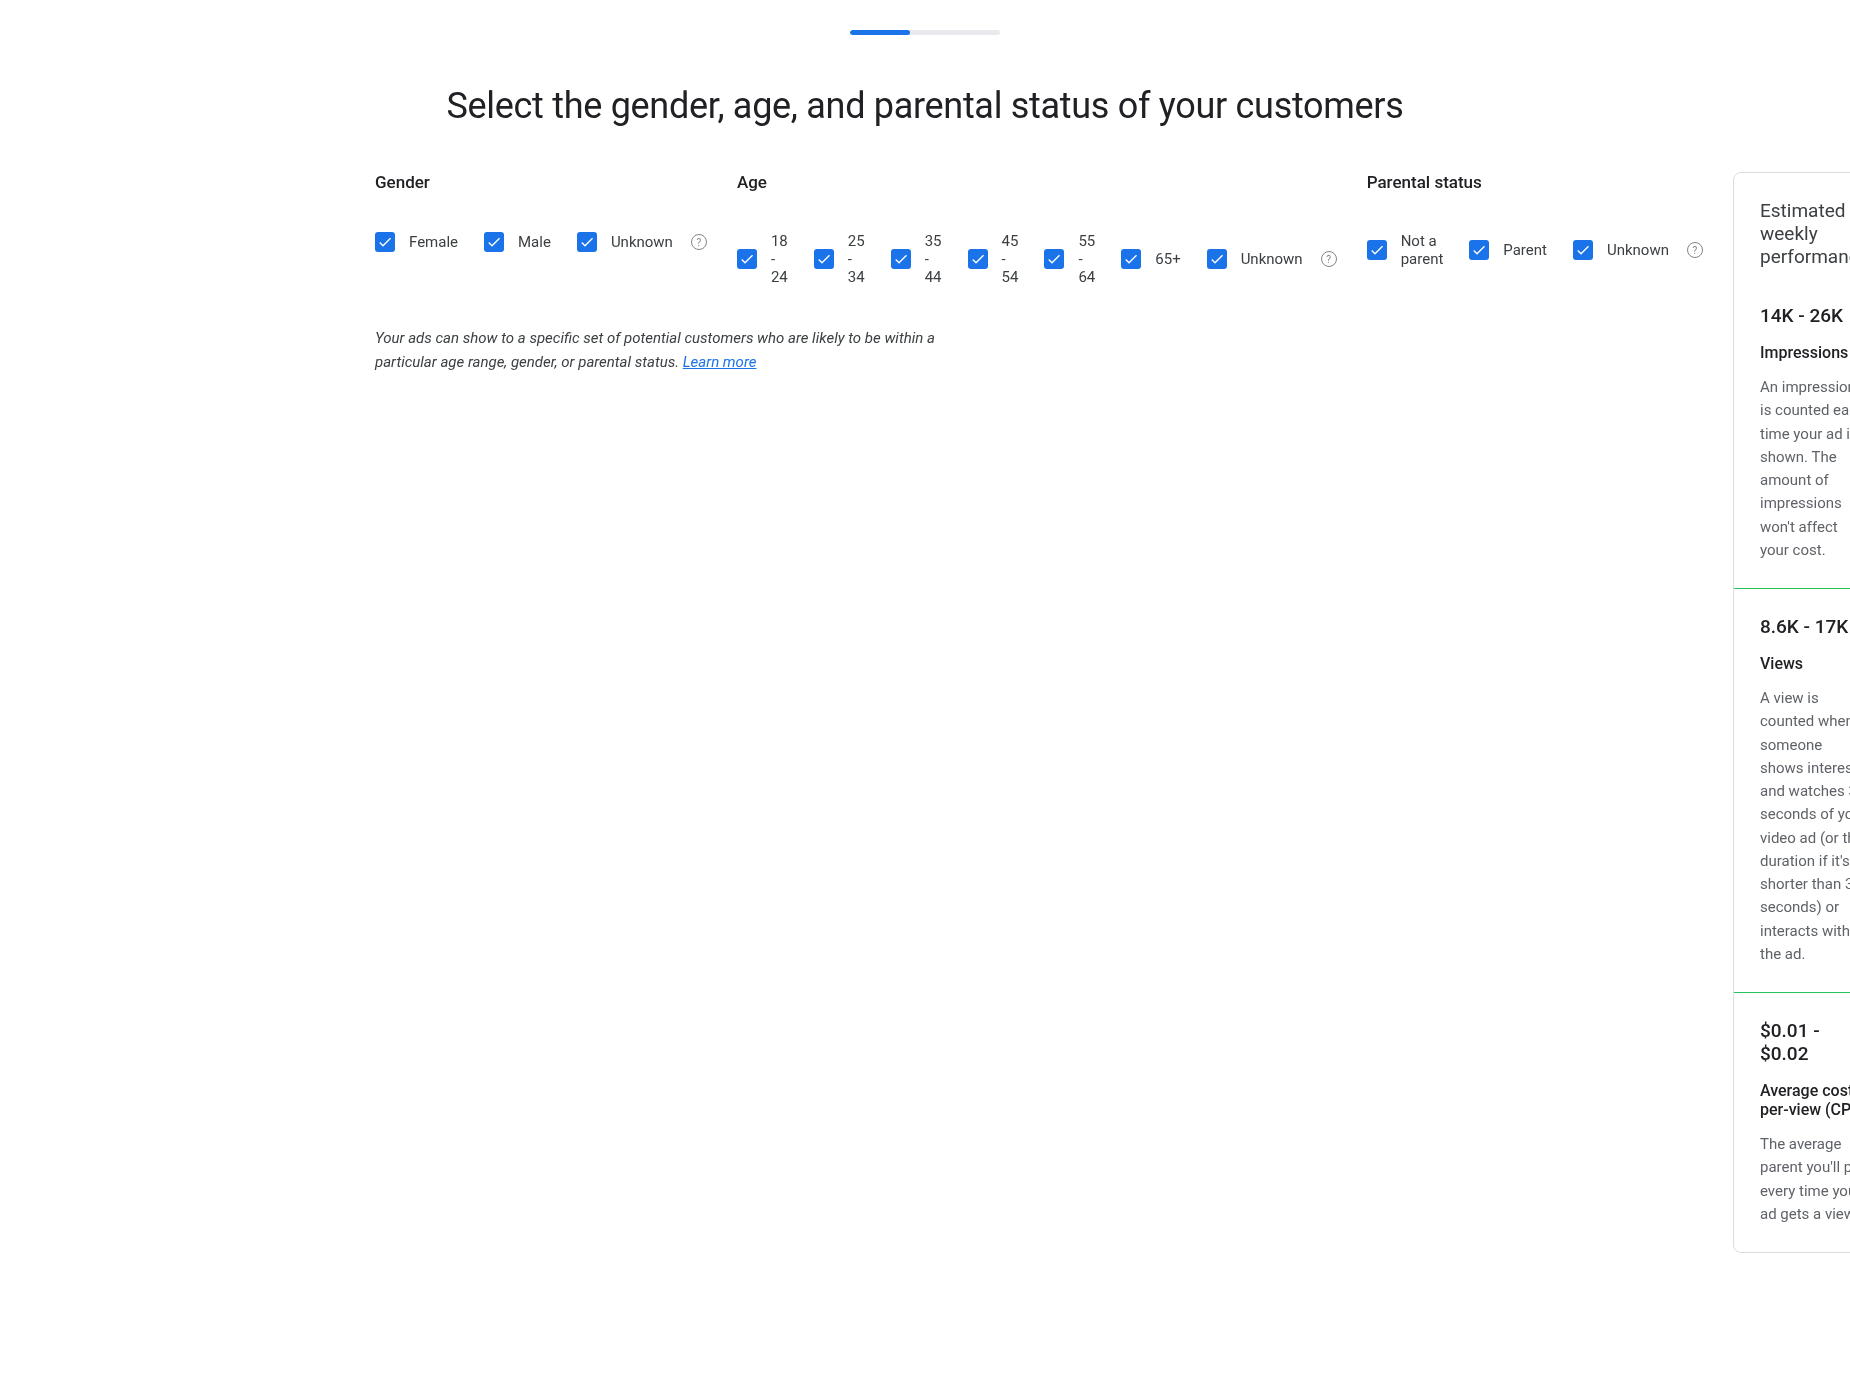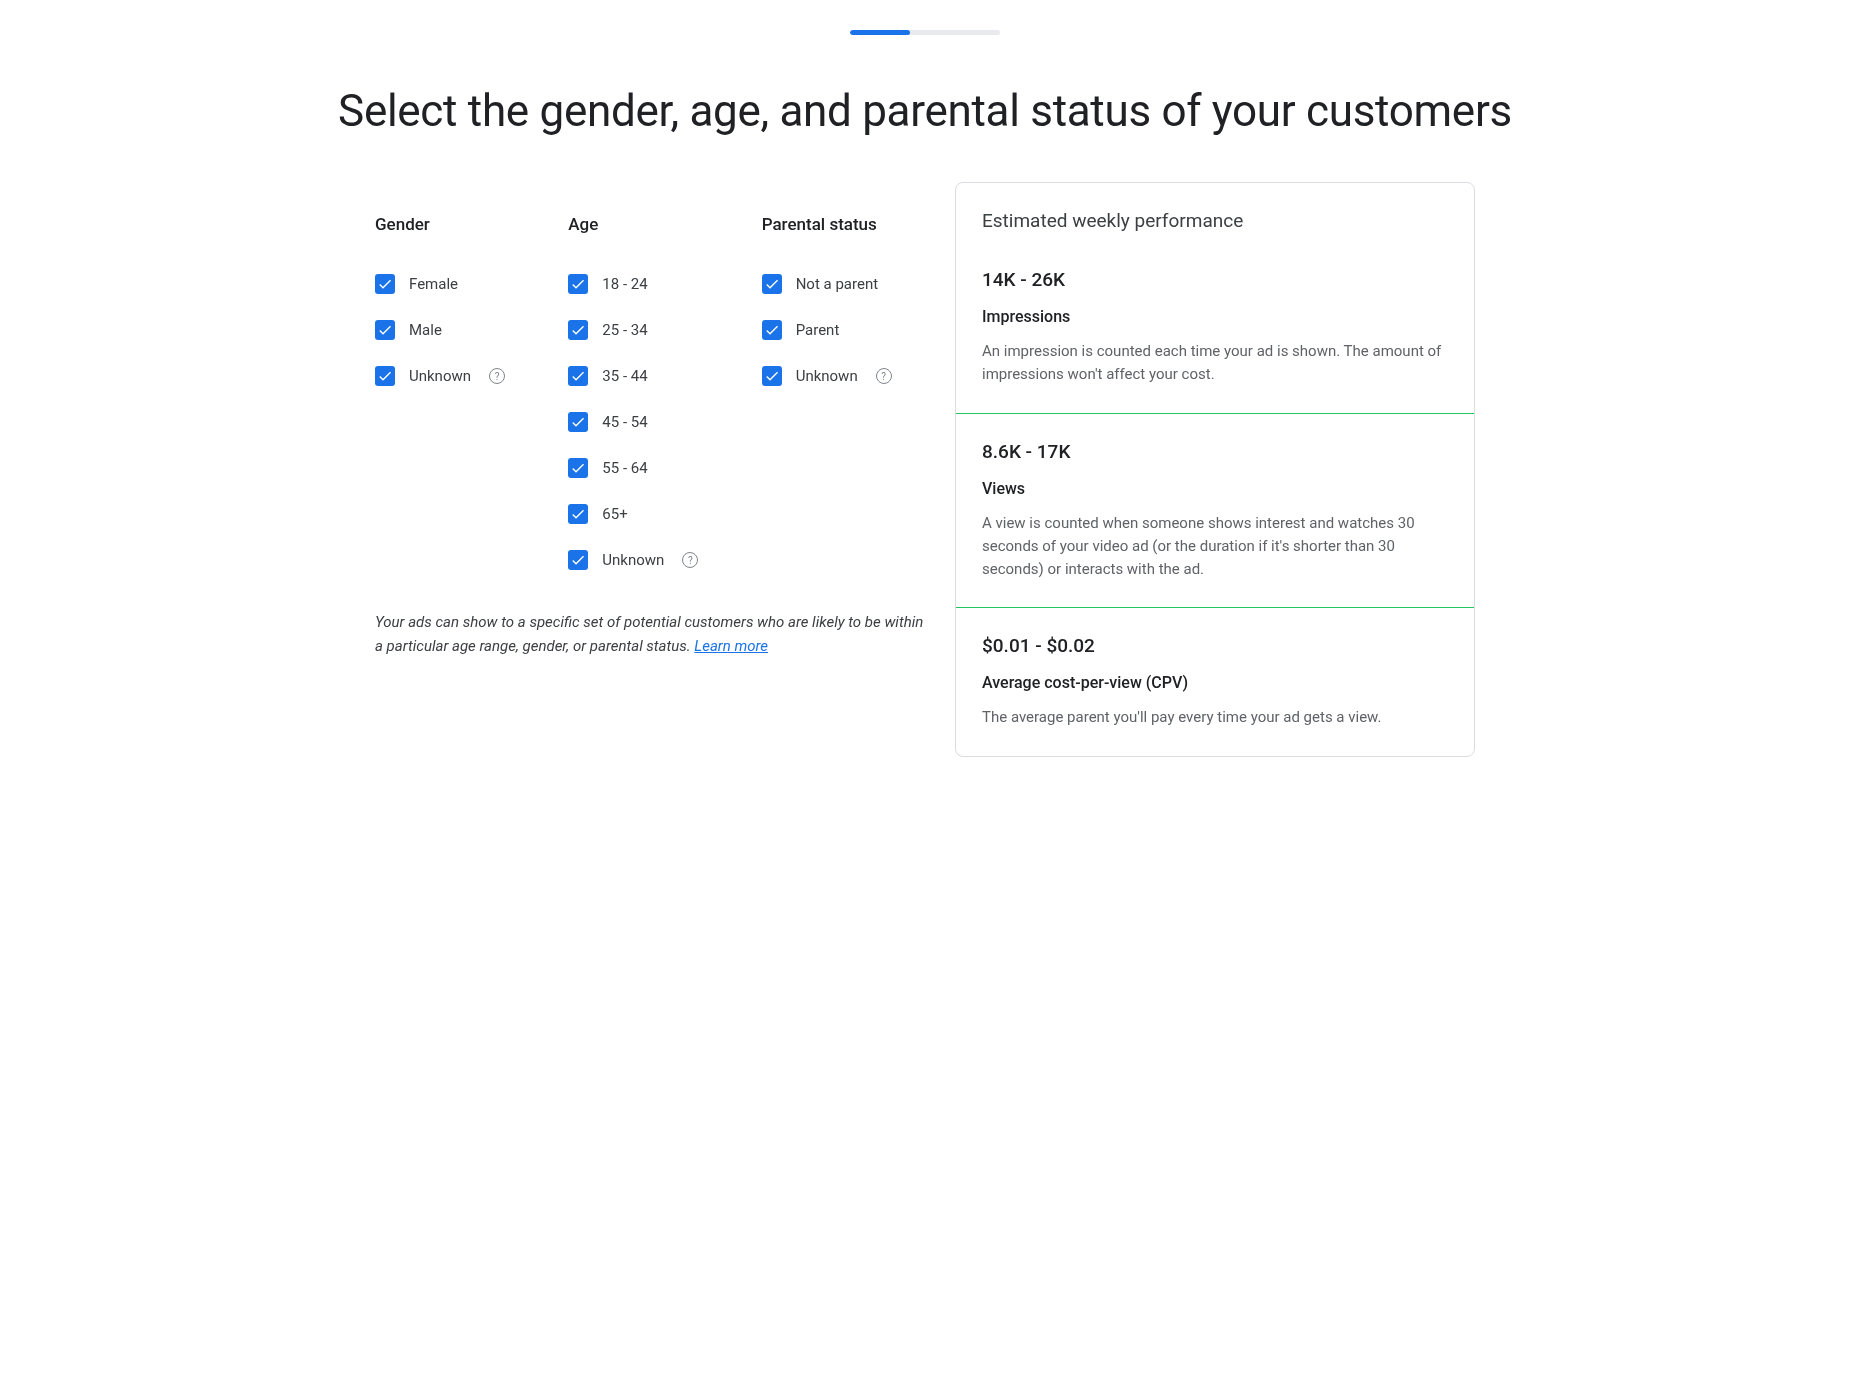--- a/index.html
+++ b/index.html
@@ -26,21 +26,21 @@
       overflow: hidden;
     }
     .progress-fill {
       height: 100%;
       width: 40%;
       background: #1a73e8;
       border-radius: 3px;
     }
     .page-title {
       text-align: center;
-      font-size: 44px;
+      font-size: 36px;
       font-weight: 400;
       color: #202124;
       margin-bottom: 45px;
       letter-spacing: -0.3px;
     }
     .main-layout {
       display: flex;
       gap: 30px;
       max-width: 1100px;
       margin: 0 auto;
@@ -53,25 +53,24 @@
       gap: 30px;
     }
     .column {
       flex: 1;
     }
     .column-heading {
       font-size: 17px;
       font-weight: 500;
       color: #202124;
       margin-bottom: 40px;
-      margin-top: 32px;
     }
     .checkbox-list {
       display: flex;
-      flex-direction: column;
+      flex-direction: row;
       gap: 26px;
     }
     .checkbox-item {
       display: flex;
       align-items: center;
       gap: 14px;
       cursor: pointer;
     }
     .checkbox {
       width: 20px;

